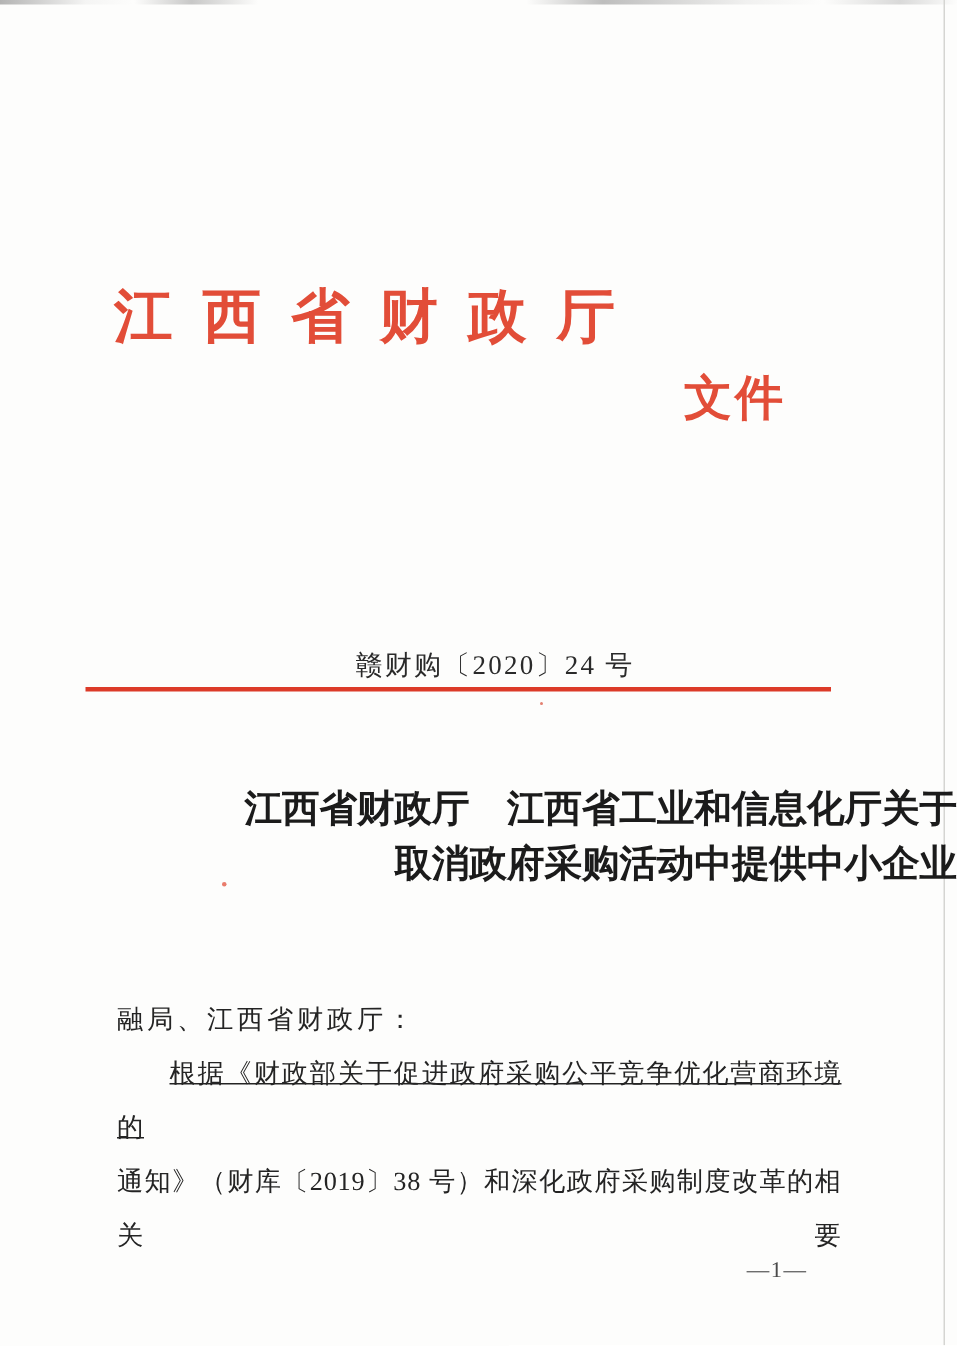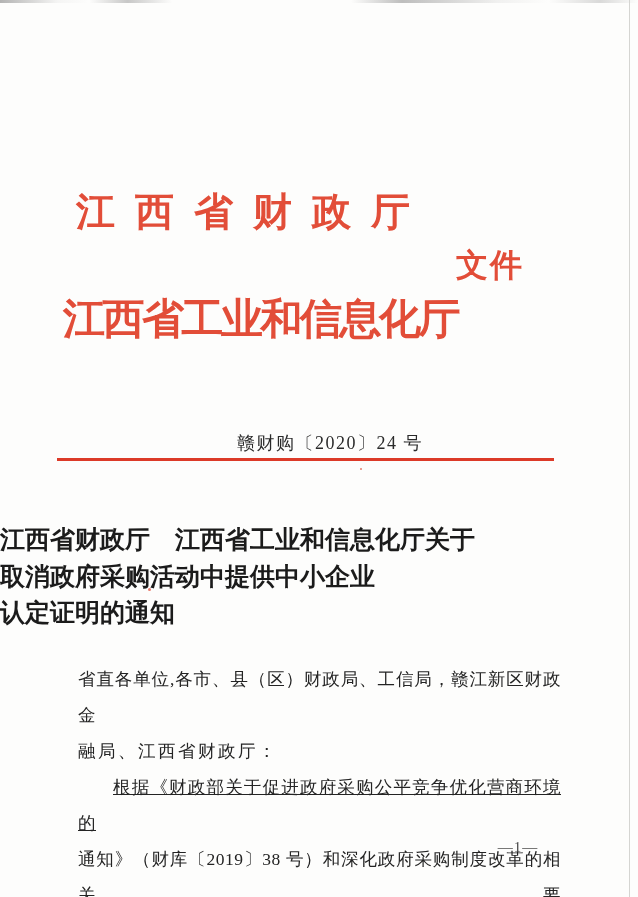--- a/index.html
+++ b/index.html
@@ -90,21 +90,21 @@
     position: absolute;
     left: 57px; top: 458px;
     width: 497px;
     height: 3px;
     background: #dc3a28;
   }
   
   .title-block {
     position: absolute;
     left: 0; right: 0; top: 522px;
-    text-align: left;
+    text-align: right;
     font-size: 25px;
     font-weight: 700;
     line-height: 36.5px;
     color: #1b1b1b;
   }
   
   .body-block {
     position: absolute;
     left: 78px; top: 661px;
     width: 483px;
@@ -140,34 +140,31 @@
 
 <div class="page">
 
   <div class="top-smudge"></div>
   <div class="right-edge-line"></div>
   <div class="speck-1"></div>
   <div class="speck-2"></div>
 
   <div class="agency-1">江西省财政厅</div>
   <div class="doc-type">文件</div>
-  <div class="agency-2">江西省工业和信息化厅</div>
 
   <div class="doc-number">赣财购〔2020〕24 号</div>
 
   <div class="red-rule"></div>
 
   <div class="title-block">
     <div>江西省财政厅　江西省工业和信息化厅关于</div>
     <div>取消政府采购活动中提供中小企业</div>
-    <div>认定证明的通知</div>
   </div>
 
   <div class="body-block">
-    <div class="line-just">省直各单位,各市、县（区）财政局、工信局，赣江新区财政金</div>
     <div class="line-plain">融局、江西省财政厅：</div>
     <div class="line-just line-indent">根据《财政部关于促进政府采购公平竞争优化营商环境的</div>
     <div class="line-just">通知》（财库〔2019〕38 号）和深化政府采购制度改革的相关要</div>
   </div>
 
   <div class="page-number">—1—</div>
 
 </div>
 
 </body></html>

